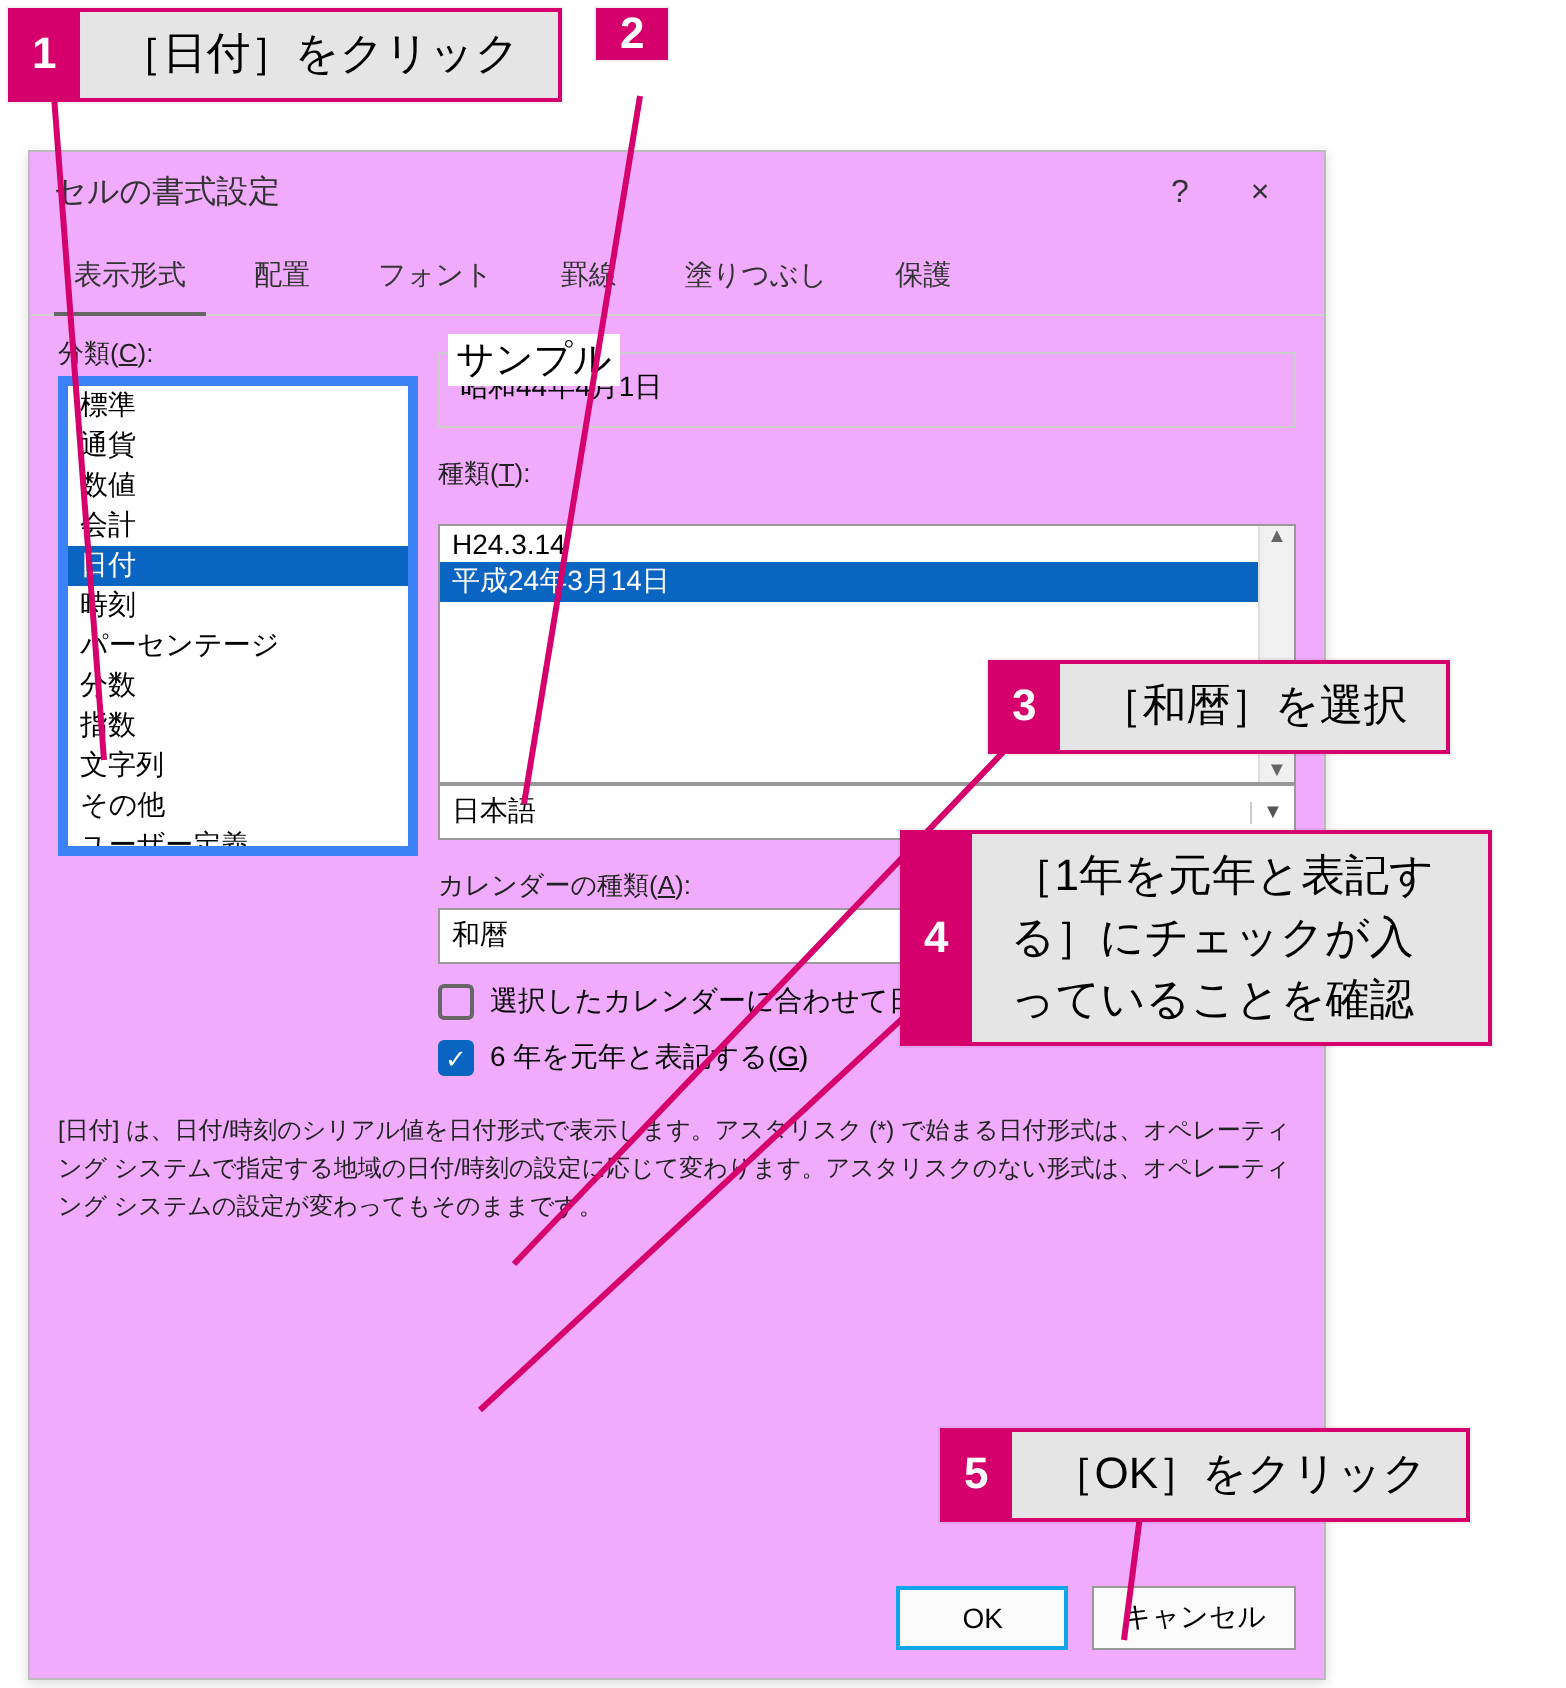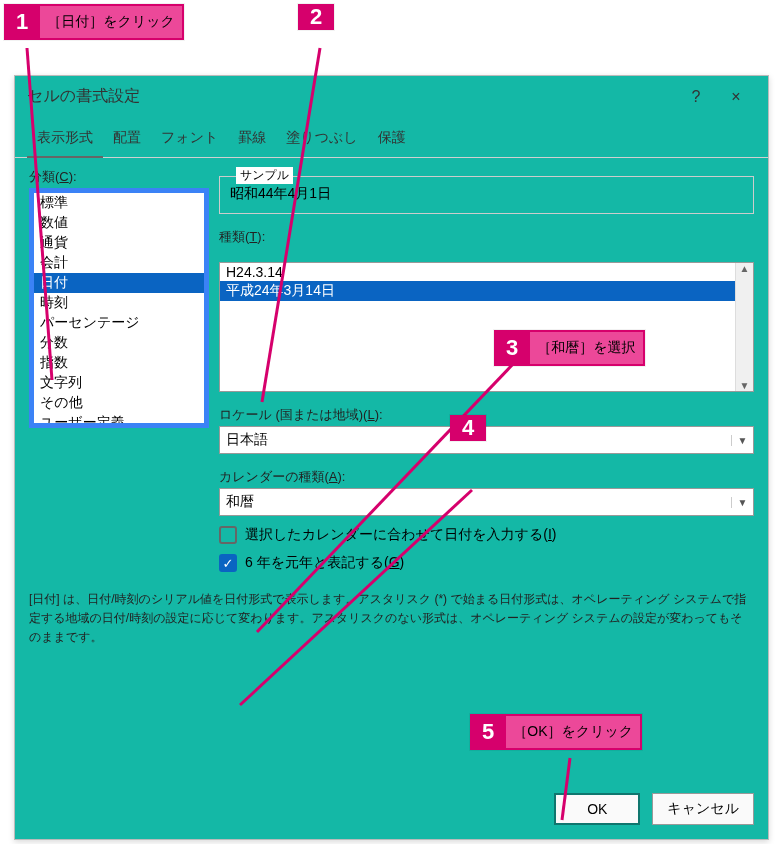--- a/index.html
+++ b/index.html
@@ -24,58 +24,58 @@
     background: #d6006c;
     color: #fff;
     font-weight: bold;
     font-size: 22px;
     display: flex;
     align-items: center;
     justify-content: center;
     padding: 0 12px;
   }
   .callout .label {
-    background: #ec4899;
+    background: #e5e5e5;
     border: 2px solid #d6006c;
     border-left: none;
-    padding: 6px 7px;
-    font-size: 14px;
+    padding: 6px 19px;
+    font-size: 22px;
     display: flex;
     align-items: center;
     line-height: 1.4;
     max-width: 260px;
   }
   .leader {
     position: absolute;
     z-index: 15;
     pointer-events: none;
   }
   .dialog {
     position: absolute;
     left: 14px;
     top: 75px;
-    width: 755px;
+    width: 649px;
     height: 765px;
     border: 1px solid #bbb;
-    background: #14b8a6;
+    background: #f0abfc;
     display: flex;
     flex-direction: column;
     box-shadow: 0 2px 6px rgba(0,0,0,0.15);
   }
   .titlebar {
     display: flex;
     align-items: center;
     padding: 10px 12px;
     font-size: 16px;
   }
   .titlebar .title { flex: 1; color: #333; }
   .titlebar .btn { width: 40px; text-align: center; font-size: 16px; color: #333; }
   .tabs {
     display: flex;
-    gap: 0;
+    gap: 14px;
     padding: 4px 20px 0 12px;
     border-bottom: 1px solid #d0d0d0;
     font-size: 14px;
   }
   .tab {
     padding: 8px 10px 10px 10px;
     color: #333;
     position: relative;
   }
   .tab.active::after {
@@ -107,24 +107,24 @@
   .listbox .item.selected { background: #0a64c2; color: #fff; }
   .sample-group {
     border: 1px solid #ccc;
     padding: 8px 10px 10px 10px;
     position: relative;
     margin-top: 8px;
     font-size: 14px;
   }
   .sample-group .legend {
     position: absolute;
-    top: -10px; left: 16px;
+    top: -10px; left: 4px;
     background: #fff;
     padding: 0 4px;
-    font-size: 12px;
+    font-size: 19px;
   }
   .type-list {
     border: 1px solid #999;
     height: 130px;
     margin-top: 16px;
     font-size: 14px;
     background: #fff;
     position: relative;
     overflow: hidden;
   }
@@ -189,41 +189,42 @@
     padding: 10px 14px 14px 14px;
   }
   .btn2 {
     min-width: 86px;
     padding: 6px 14px;
     border: 1px solid #999;
     background: #fafafa;
     font-size: 14px;
     text-align: center;
   }
-  .btn2.primary { border: 2px solid #0f766e; }
+  .btn2.primary { border: 2px solid #0ea5e9; }
 </style>
 </head>
 <body>
 
 <div class="callout" style="left:4px; top:4px;">
   <div class="num">1</div>
   <div class="label">［日付］をクリック</div>
 </div>
 
 <div class="callout" style="left:298px; top:4px;">
   <div class="num">2</div>
 </div>
 
 <div class="callout" style="left:494px; top:330px;">
   <div class="num">3</div>
   <div class="label">［和暦］を選択</div>
 </div>
 
 <div class="callout" style="left:450px; top:415px;">
   <div class="num">4</div>
+  <div class="label">［1年を元年と表記する］にチェックが入っていることを確認</div>
 </div>
 
 <div class="callout" style="left:470px; top:714px;">
   <div class="num">5</div>
   <div class="label">［OK］をクリック</div>
 </div>
 
 <svg class="leader" style="left:0; top:0; width:783px; height:844px;">
   <line x1="27" y1="48" x2="52" y2="380" stroke="#d6006c" stroke-width="3"></line>
   <line x1="320" y1="48" x2="262" y2="402" stroke="#d6006c" stroke-width="3"></line>
@@ -249,22 +250,22 @@
   </div>
 
   <div class="body">
     <div class="row" style="flex:0 0 auto;">
       <div class="col-left">
         <div class="field-label">
           <span>分類(</span><span class="underline-accel">C</span><span>):</span>
         </div>
         <div class="listbox">
           <div class="item">標準</div>
+          <div class="item">通貨</div>
           <div class="item">数値</div>
-          <div class="item">通貨</div>
           <div class="item">会計</div>
           <div class="item selected">日付</div>
           <div class="item">時刻</div>
           <div class="item">パーセンテージ</div>
           <div class="item">分数</div>
           <div class="item">指数</div>
           <div class="item">文字列</div>
           <div class="item">その他</div>
           <div class="item">ユーザー定義</div>
         </div>
@@ -281,23 +282,20 @@
         </div>
         <div class="type-list">
           <div class="item">H24.3.14</div>
           <div class="item selected">平成24年3月14日</div>
           <div class="scrollbar">
             <span>▲</span>
             <span>▼</span>
           </div>
         </div>
 
-        <div class="field-label" style="margin-top:14px;">
-          <span>ロケール (国または地域)(</span><span class="underline-accel">L</span><span>):</span>
-        </div>
         <div class="combo">
           <div class="value">日本語</div>
           <div class="arrow">▼</div>
         </div>
 
         <div class="field-label" style="margin-top:14px;">
           <span>カレンダーの種類(</span><span class="underline-accel">A</span><span>):</span>
         </div>
         <div class="combo">
           <div class="value">和暦</div>

